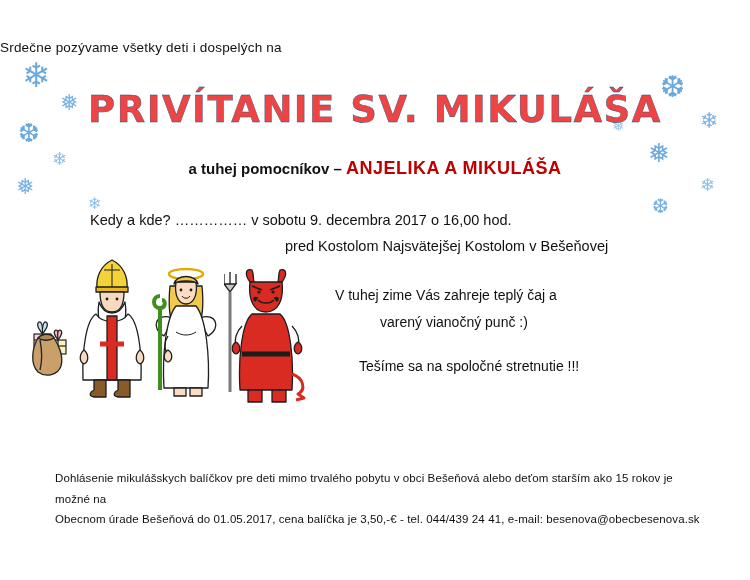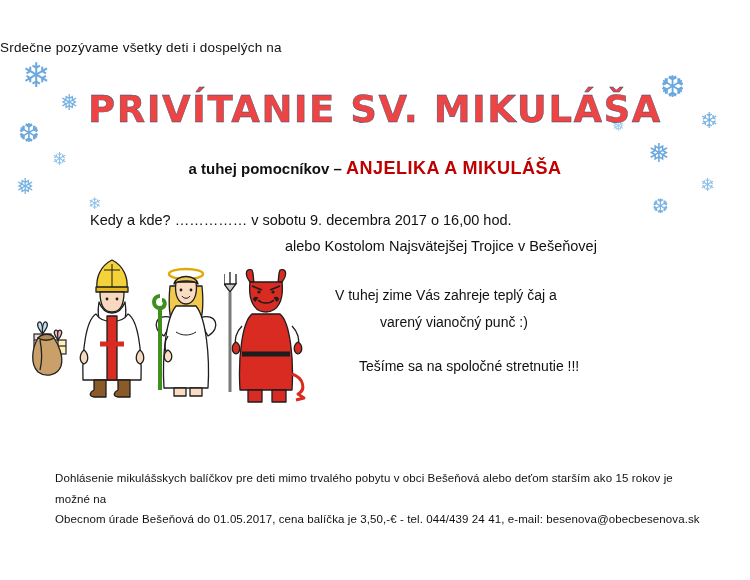--- a/index.html
+++ b/index.html
@@ -154,21 +154,21 @@
   <div class="lead">Srdečne pozývame všetky deti i dospelých na</div>
 
   <div class="title">PRIVÍTANIE SV. MIKULÁŠA</div>
 
   <div class="subtitle">
     <span>a tuhej pomocníkov – </span><span class="highlight">ANJELIKA A MIKULÁŠA</span>
   </div>
 
   <div class="when">
     <div class="line1">Kedy a kde? ……………  v sobotu 9. decembra 2017 o 16,00 hod.</div>
-    <div class="line2">alebo Kostolom Najsvätejšej Trojice v Bešeňovej</div>
+    <div class="line2">pred Kostolom Najsvätejšej Kostolom v Bešeňovej</div>
   </div>
 
   <div class="info">
     <div class="l2">V tuhej zime Vás zahreje teplý čaj a</div>
     <div class="l3">varený vianočný punč :)</div>
     <div class="l4">Tešíme sa na spoločné stretnutie !!!</div>
   </div>
 
   <div class="figures">
 

